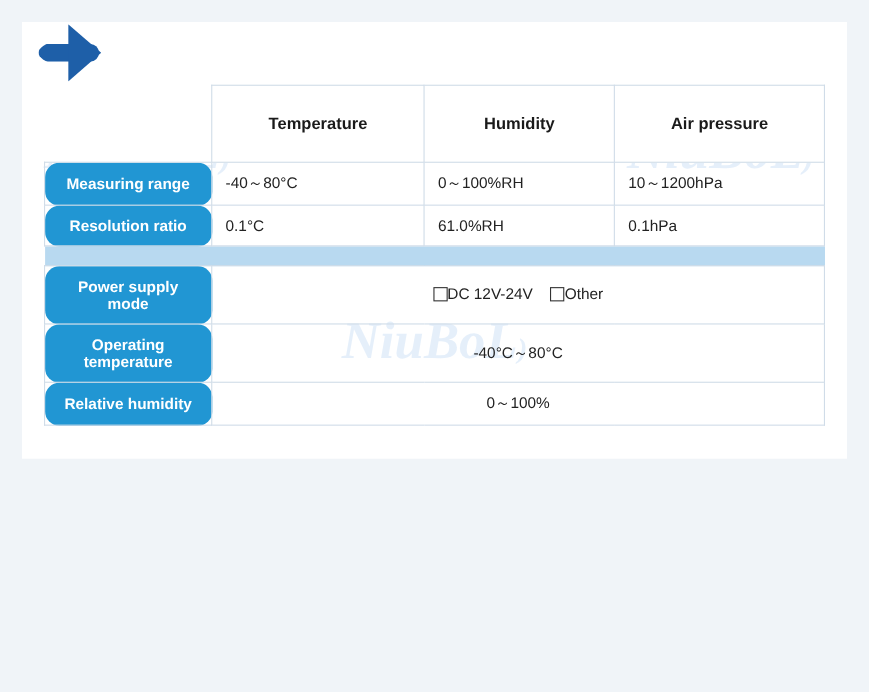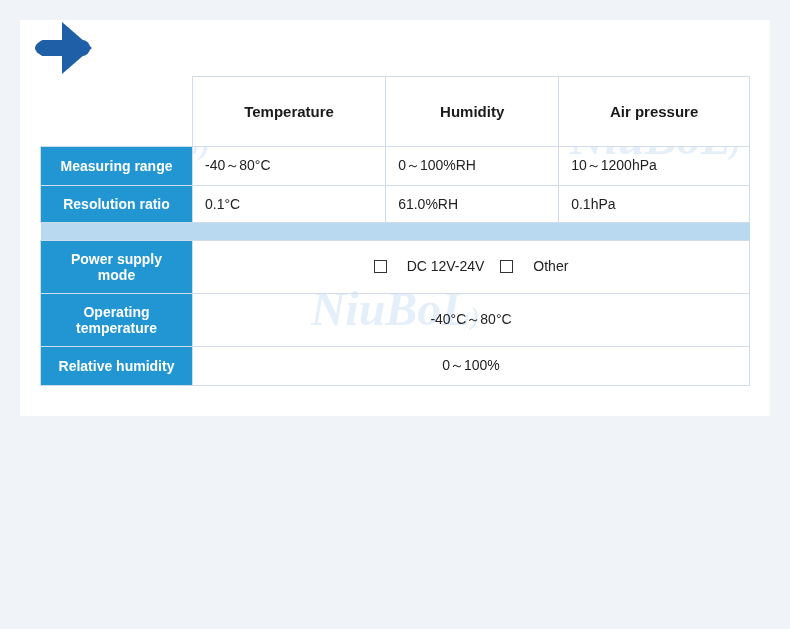--- a/index.html
+++ b/index.html
@@ -109,20 +109,21 @@
       text-align: left;
       font-size: 14px;
       color: #222;
     }
     .data-row td.row-label {
       background: #2196d3;
       color: #fff;
       font-weight: bold;
       font-size: 14px;
       text-align: center;
+      border-radius: 13px;
     }
     .spacer-row td {
       background: #b8d9f0;
       height: 18px;
       border: none;
       padding: 0;
     }
     .info-row td.row-label {
       background: #2196d3;
       color: #fff;
@@ -136,21 +137,21 @@
       color: #222;
       font-size: 14px;
       text-align: center;
       border: 1px solid #d0dce8;
       padding: 10px 12px;
     }
     .checkbox-item {
       display: inline-flex;
       align-items: center;
       margin: 0 6px;
-      gap: 20px;
+      gap: 0;
     }
     .checkbox-item .box {
       width: 13px;
       height: 13px;
       border: 1.5px solid #333;
       display: inline-block;
       background: #fff;
     }
   </style>
 </head>

